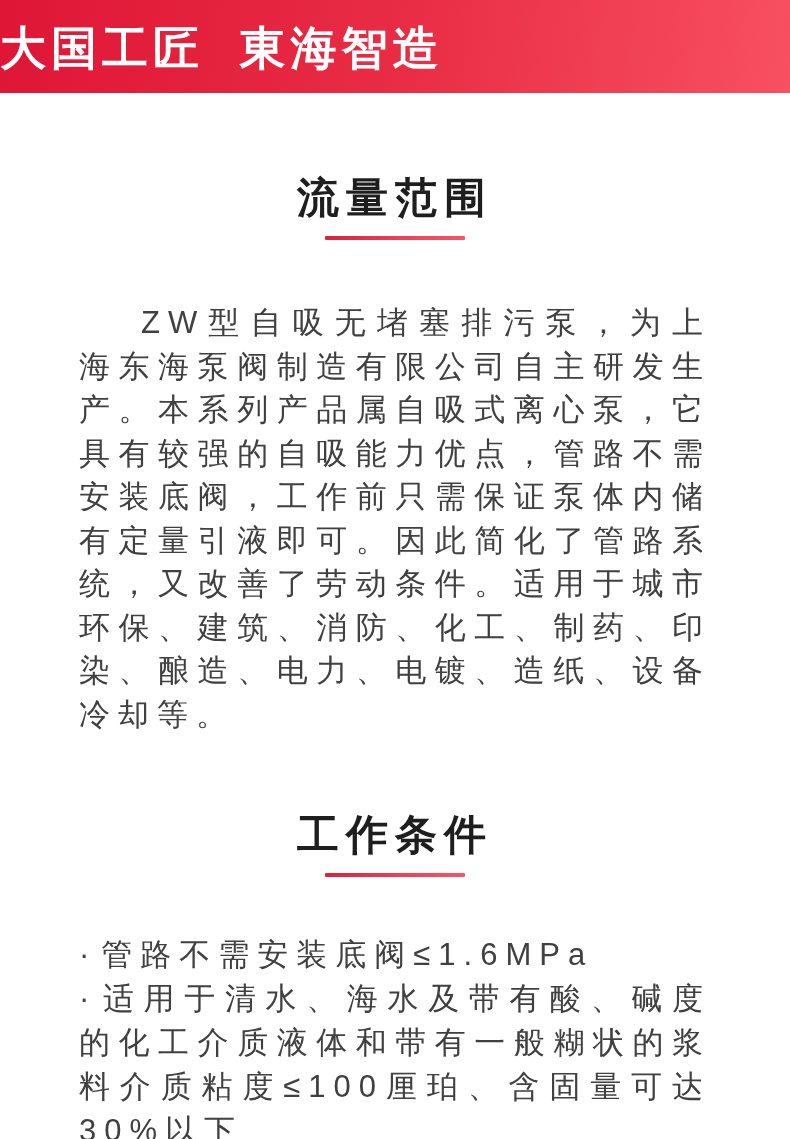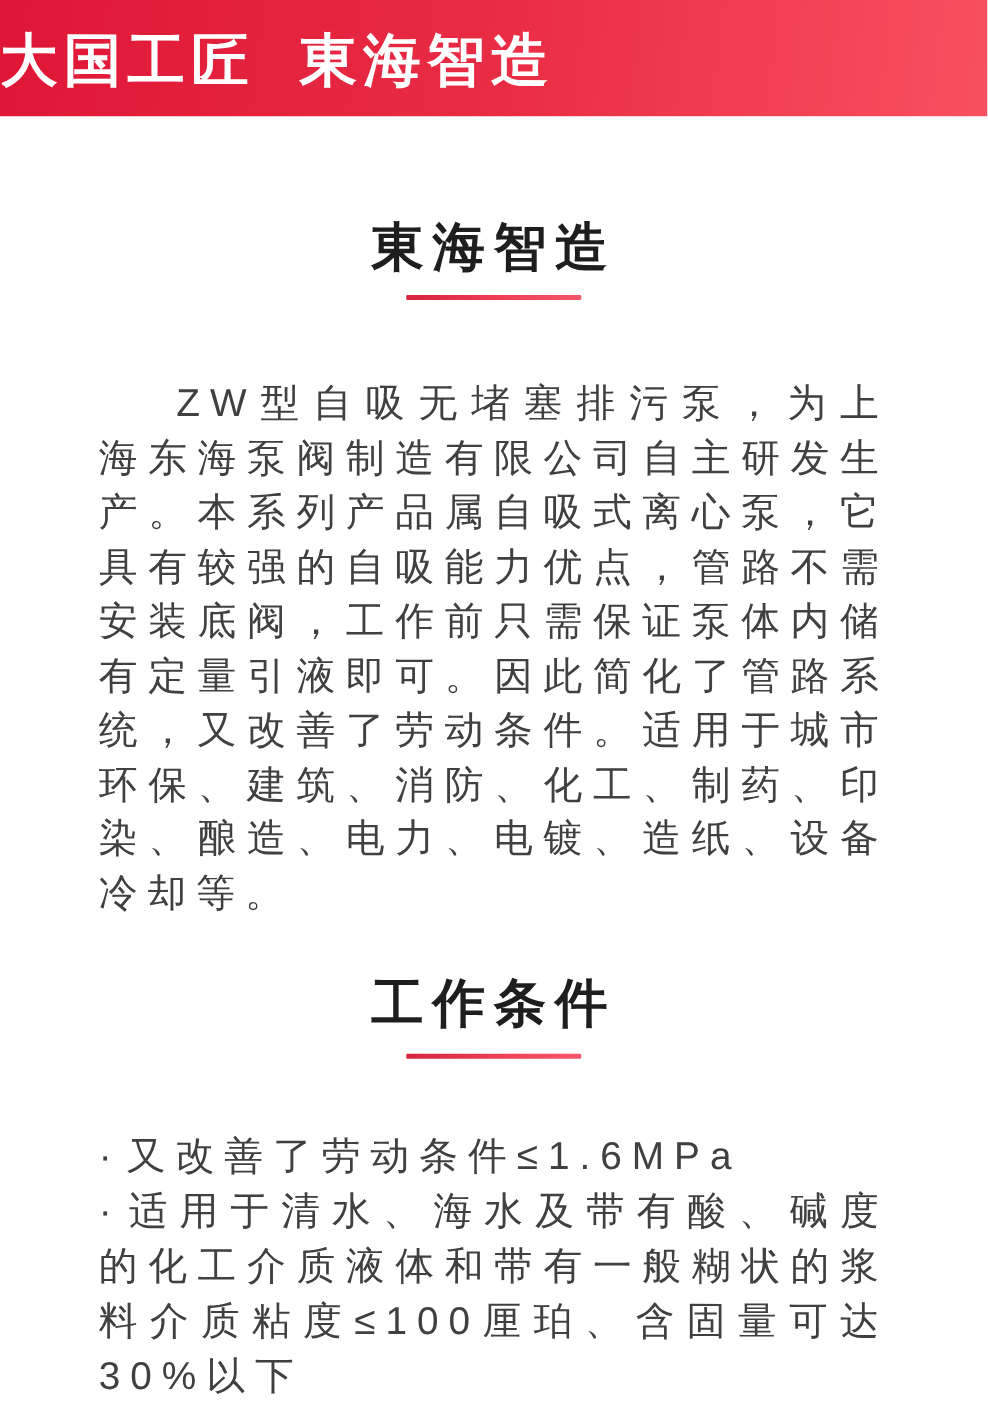--- a/index.html
+++ b/index.html
@@ -33,21 +33,21 @@
     
     .section-title {
       text-align: center;
       font-size: 42px;
       line-height: 45px;
       font-weight: 700;
       color: #1e1e1e;
       letter-spacing: 7px;
     }
     .t1 { margin-top: 82px; }
-    .t2 { margin-top: 46px; font-family: Liberation Serif, serif; }
+    .t2 { margin-top: 76px; }
 
     .title-underline {
       width: 140px;
       height: 4px;
       margin: 16px auto 0 auto;
       background: linear-gradient(90deg, #d8233f 0%, #ef4055 55%, #f4566a 100%);
       border-radius: 1px;
     }
 
     
@@ -83,28 +83,28 @@
       color: #404040;
     }
   </style>
 </head>
 <body>
 
 <div class="banner">
   <div class="banner-title">大国工匠  東海智造</div>
 </div>
 
-<div class="section-title t1">東海智造</div>
+<div class="section-title t1">流量范围</div>
 <div class="title-underline"></div>
 
 <div class="overview-body">ZW型自吸无堵塞排污泵，为上海东海泵阀制造有限公司自主研发生产。本系列产品属自吸式离心泵，它具有较强的自吸能力优点，管路不需安装底阀，工作前只需保证泵体内储有定量引液即可。因此简化了管路系统，又改善了劳动条件。适用于城市环保、建筑、消防、化工、制药、印染、酿造、电力、电镀、造纸、设备冷却等。</div>
 
 <div class="section-title t2">工作条件</div>
 <div class="title-underline"></div>
 
 <div class="cond-list">
   <div class="cond-item">
-    <span class="cond-bullet">·</span><span>又改善了劳动条件≤1.6MPa</span>
+    <span class="cond-bullet">·</span><span>管路不需安装底阀≤1.6MPa</span>
   </div>
   <div class="cond-item">
     <span class="cond-bullet">·</span><span>适用于清水、海水及带有酸、碱度的化工介质液体和带有一般糊状的浆料介质粘度≤100厘珀、含固量可达30%以下</span>
   </div>
 </div>
 
 </body></html>

